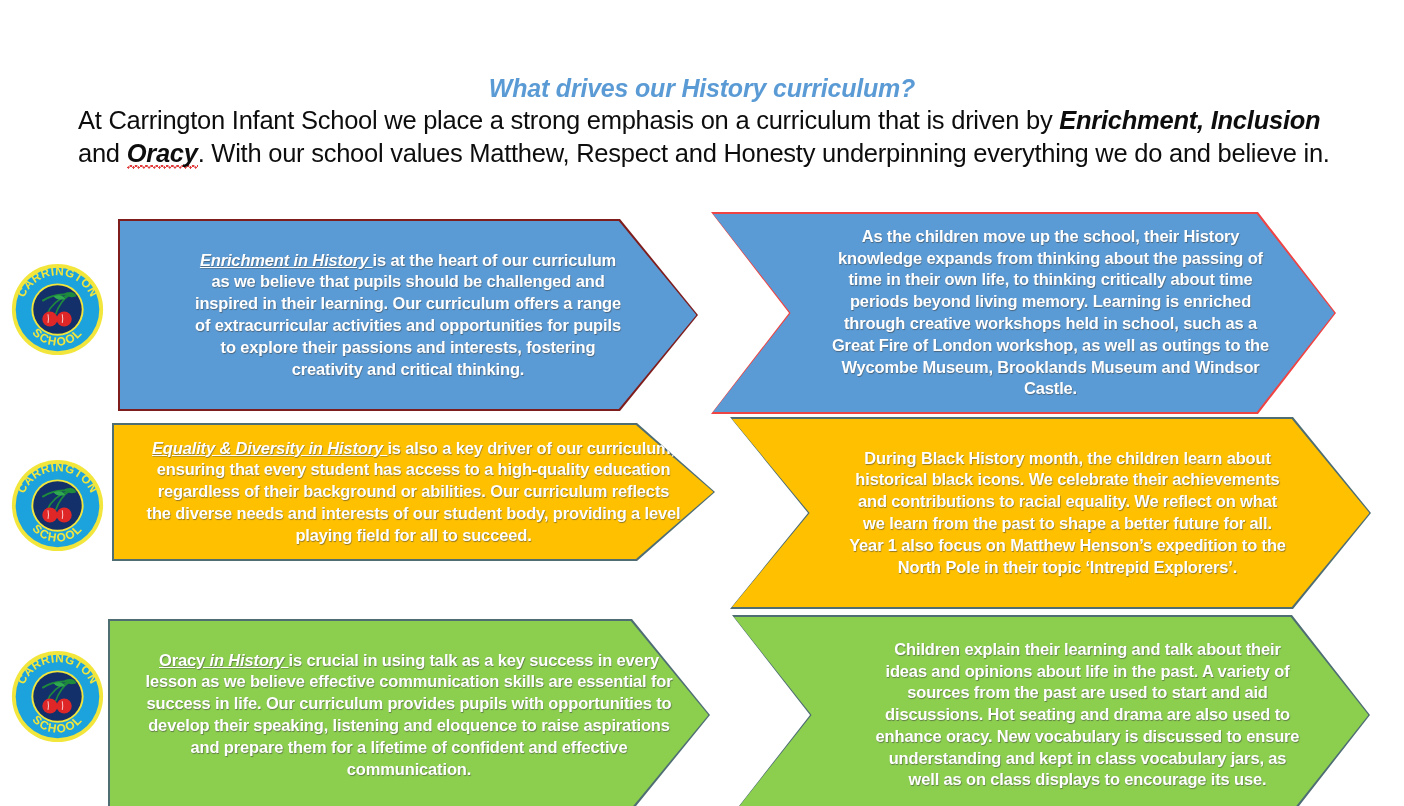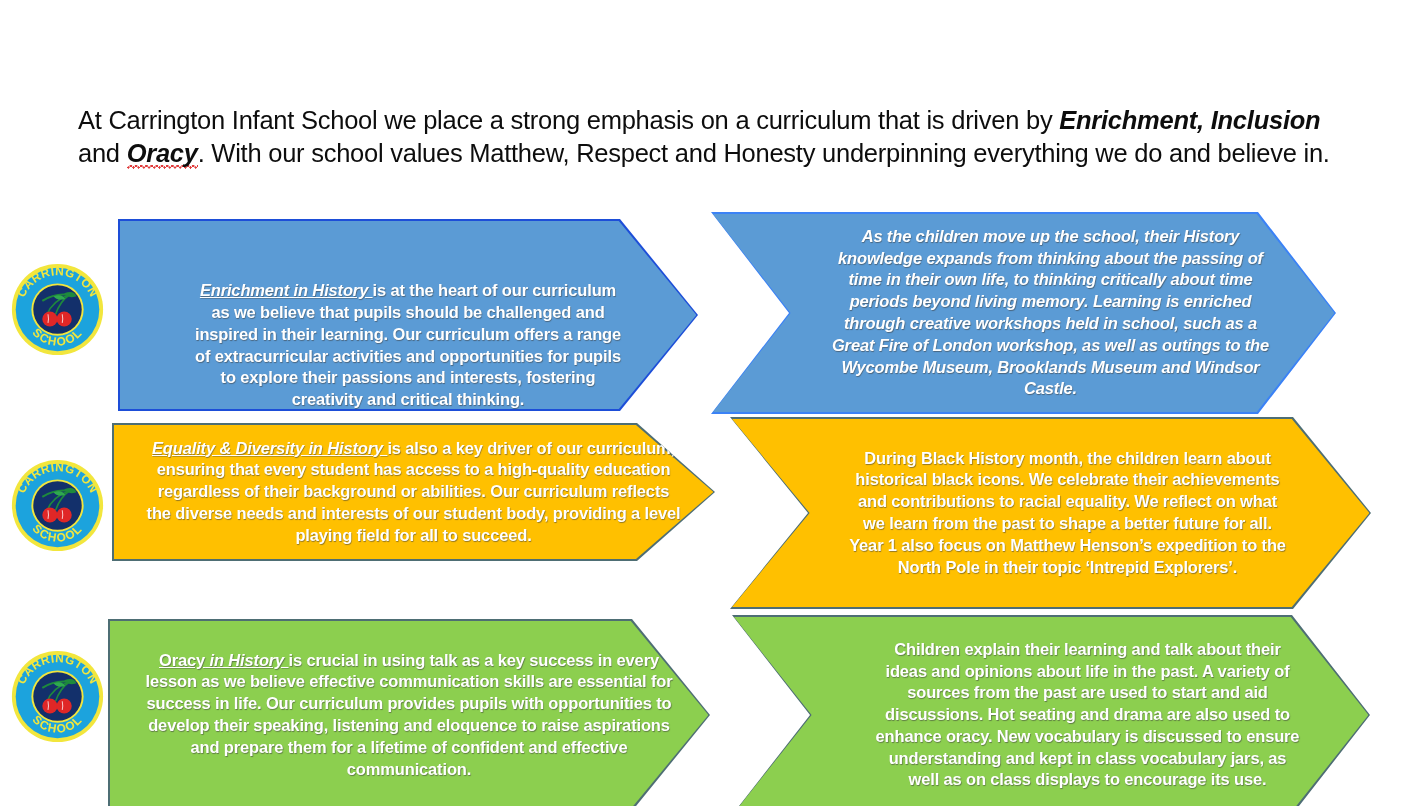--- a/index.html
+++ b/index.html
@@ -100,20 +100,21 @@
   .r2 .chev .txt{width:540px;}
   .r2 .chev.right .txt{width:440px;margin-left:34px;}
   .r3 .chev .txt{width:532px;}
   .r3 .chev.right .txt{width:432px;margin-left:73px;}
 </style>
 </head>
 <body>
 
 <div class="slide">
 
+  <div class="title">What drives our History curriculum?</div>
 
   <div class="intro"><span>At Carrington Infant School we place a strong emphasis on a curriculum that is driven by </span><span class="bi">Enrichment, Inclusion</span><b> and </b><span class="squiggle">Oracy</span><span>. With our school values </span><b>Matthew, Respect and Honesty</b><span> underpinning everything we do and believe in.</span></div>
 
   <div class="row row-1 r1">
 
     <div class="logo">
       <svg viewBox="0 0 100 100" width="95" height="95" aria-hidden="true">
         <circle cx="50" cy="50" r="48" fill="#F2E63D"></circle>
         <circle cx="50" cy="50" r="44" fill="#1CA3DD"></circle>
         <circle cx="50" cy="50" r="27.5" fill="#F2E63D"></circle>
@@ -133,26 +134,26 @@
         </defs>
         <text font-family="'Liberation Sans',sans-serif" font-size="12.5" font-weight="bold" fill="#F2E63D" letter-spacing="0.6">
           <textPath href="#arcTop1" startOffset="50%" text-anchor="middle">CARRINGTON</textPath>
         </text>
         <text font-family="'Liberation Sans',sans-serif" font-size="12.5" font-weight="bold" fill="#F2E63D" letter-spacing="1.4">
           <textPath href="#arcBot1" startOffset="50%" text-anchor="middle">SCHOOL</textPath>
         </text>
       </svg>
     </div>
 
-    <div class="chev left" style="background:#1d4ed8;align-items:flex-end;">
+    <div class="chev left" style="background:#7f1d1d;">
       <div class="fill" style="background:#5B9BD5;margin:1.6px;"></div>
       <div class="txt"><span class="bi">Enrichment in History </span><span>is at the heart of our curriculum as we believe that pupils should be challenged and inspired in their learning. Our curriculum offers a range of extracurricular activities and opportunities for pupils to explore their passions and interests, fostering creativity and critical thinking.</span></div>
     </div>
 
-    <div class="chev right" style="background:#3b82f6;font-style:italic;">
+    <div class="chev right" style="background:#ef4444;">
       <div class="fill" style="background:#5B9BD5;margin:1.6px;"></div>
       <div class="txt">As the children move up the school, their History knowledge expands from thinking about the passing of time in their own life, to thinking critically about time periods beyond living memory.  Learning is enriched through creative workshops held in school, such as a Great Fire of London workshop, as well as outings to the Wycombe Museum, Brooklands Museum and Windsor Castle.</div>
     </div>
   </div>
 
   <div class="row row-2 r2">
 
     <div class="logo">
       <svg viewBox="0 0 100 100" width="95" height="95" aria-hidden="true">
         <circle cx="50" cy="50" r="48" fill="#F2E63D"></circle>

